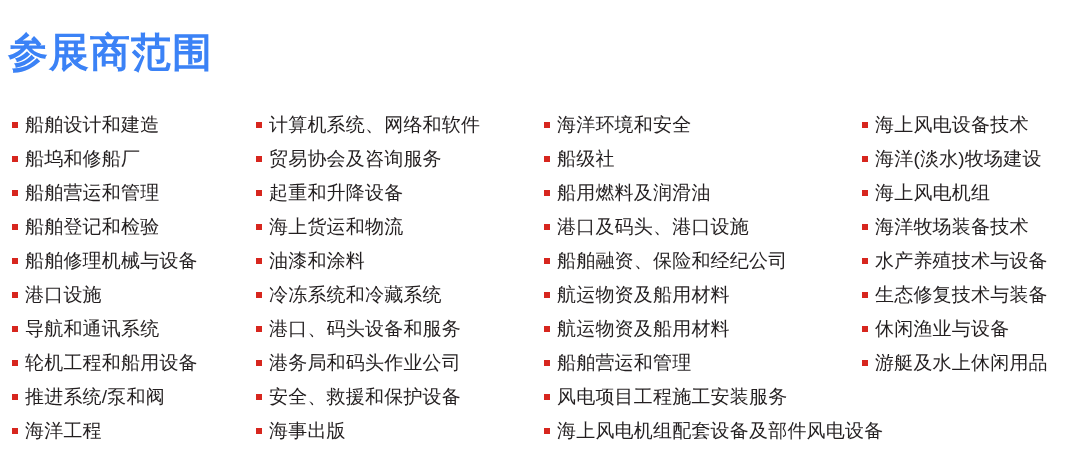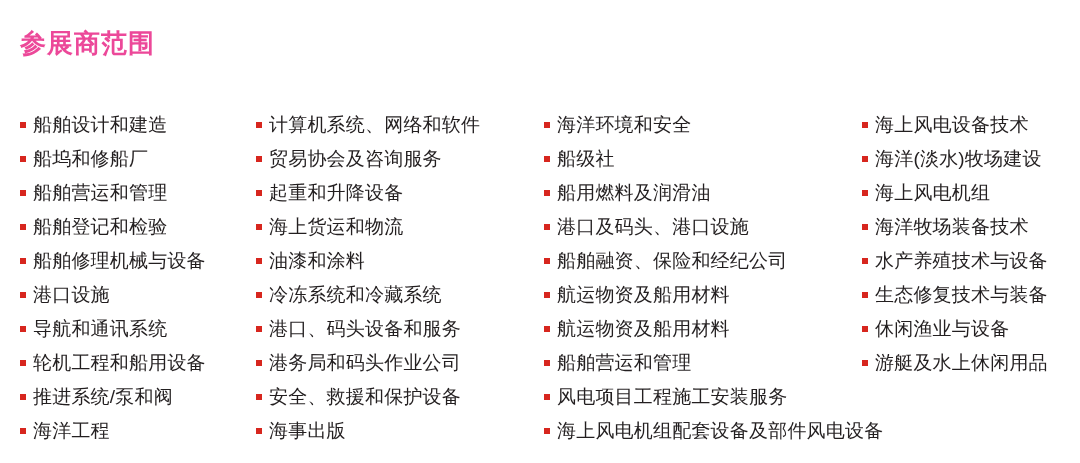--- a/index.html
+++ b/index.html
@@ -17,41 +17,40 @@
     position: relative;
     width: 1080px;
     height: 463px;
     box-sizing: border-box;
     padding: 0;
   }
   .title {
     position: absolute;
     left: 8px;
     top: 28px;
-    font-size: 26px;
+    font-size: 40px;
     font-weight: bold;
-    color: #ec4899;
+    color: #3b82f6;
     letter-spacing: 1px;
     line-height: 1.2;
     white-space: nowrap;
-    margin-left: 12px;
   }
   .columns {
     position: absolute;
     left: 0px;
     top: 108px;
     width: 1080px;
     display: flex;
     flex-direction: row;
     align-items: flex-start;
   }
   .col {
     box-sizing: border-box;
   }
-  .col-0 { width: 252px; padding-left: 20px; }
+  .col-0 { width: 252px; padding-left: 12px; }
   .col-1 { width: 288px; padding-left: 4px; }
   .col-2 { width: 318px; padding-left: 4px; }
   .col-3 { width: 222px; padding-left: 4px; }
 
   .item {
     display: flex;
     flex-direction: row;
     align-items: baseline;
     height: 34px;
     line-height: 34px;

